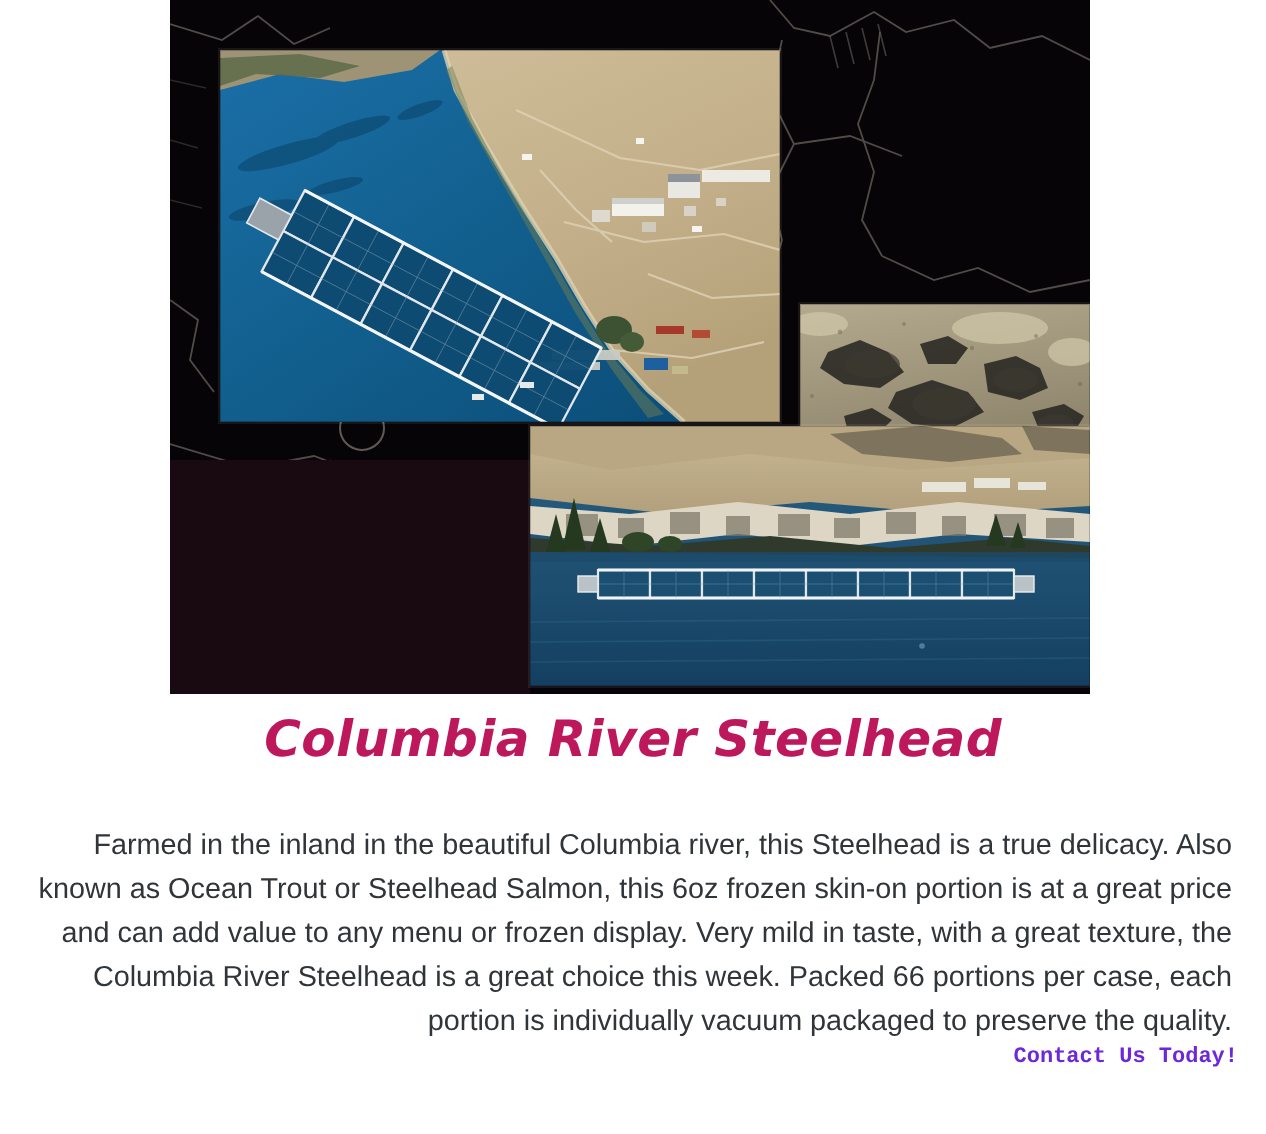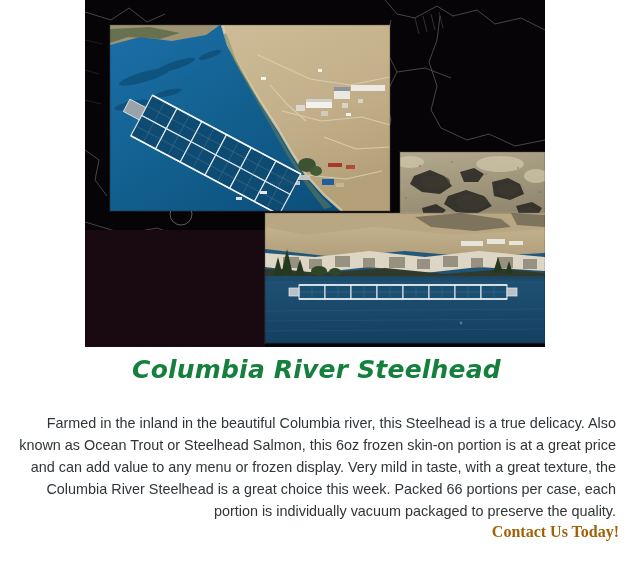--- a/index.html
+++ b/index.html
@@ -62,44 +62,44 @@
     width: 280px; height: 130px;
     background: #1d4e73;
   }
 
   
   #product-title {
     position: absolute;
     left: 0; top: 355px;
     width: 633px;
     text-align: center;
-    color: #15803d;
+    color: #be185d;
     font-family: "DejaVu Sans", sans-serif;
     font-size: 25px;
     font-weight: bold;
     font-style: italic;
     letter-spacing: 0.2px;
     white-space: nowrap;
   }
   #description {
     position: absolute;
     left: 16px; top: 398px;
     width: 600px;
     color: #2f3538;
     font-family: "Liberation Sans", sans-serif;
     font-size: 14.4px;
     line-height: 22px;
     text-align: right;
   }
   #contact-link {
     position: absolute;
     right: 14px; top: 523px;
-    color: #a16207;
-    font-family: Liberation Serif, serif;
-    font-size: 16px;
+    color: #6d28d9;
+    font-family: Liberation Mono, monospace;
+    font-size: 11px;
     font-weight: bold;
     text-decoration: none;
     cursor: pointer;
     white-space: nowrap;
   }
 </style>
 </head>
 <body>
 
 <div id="collage-block">

